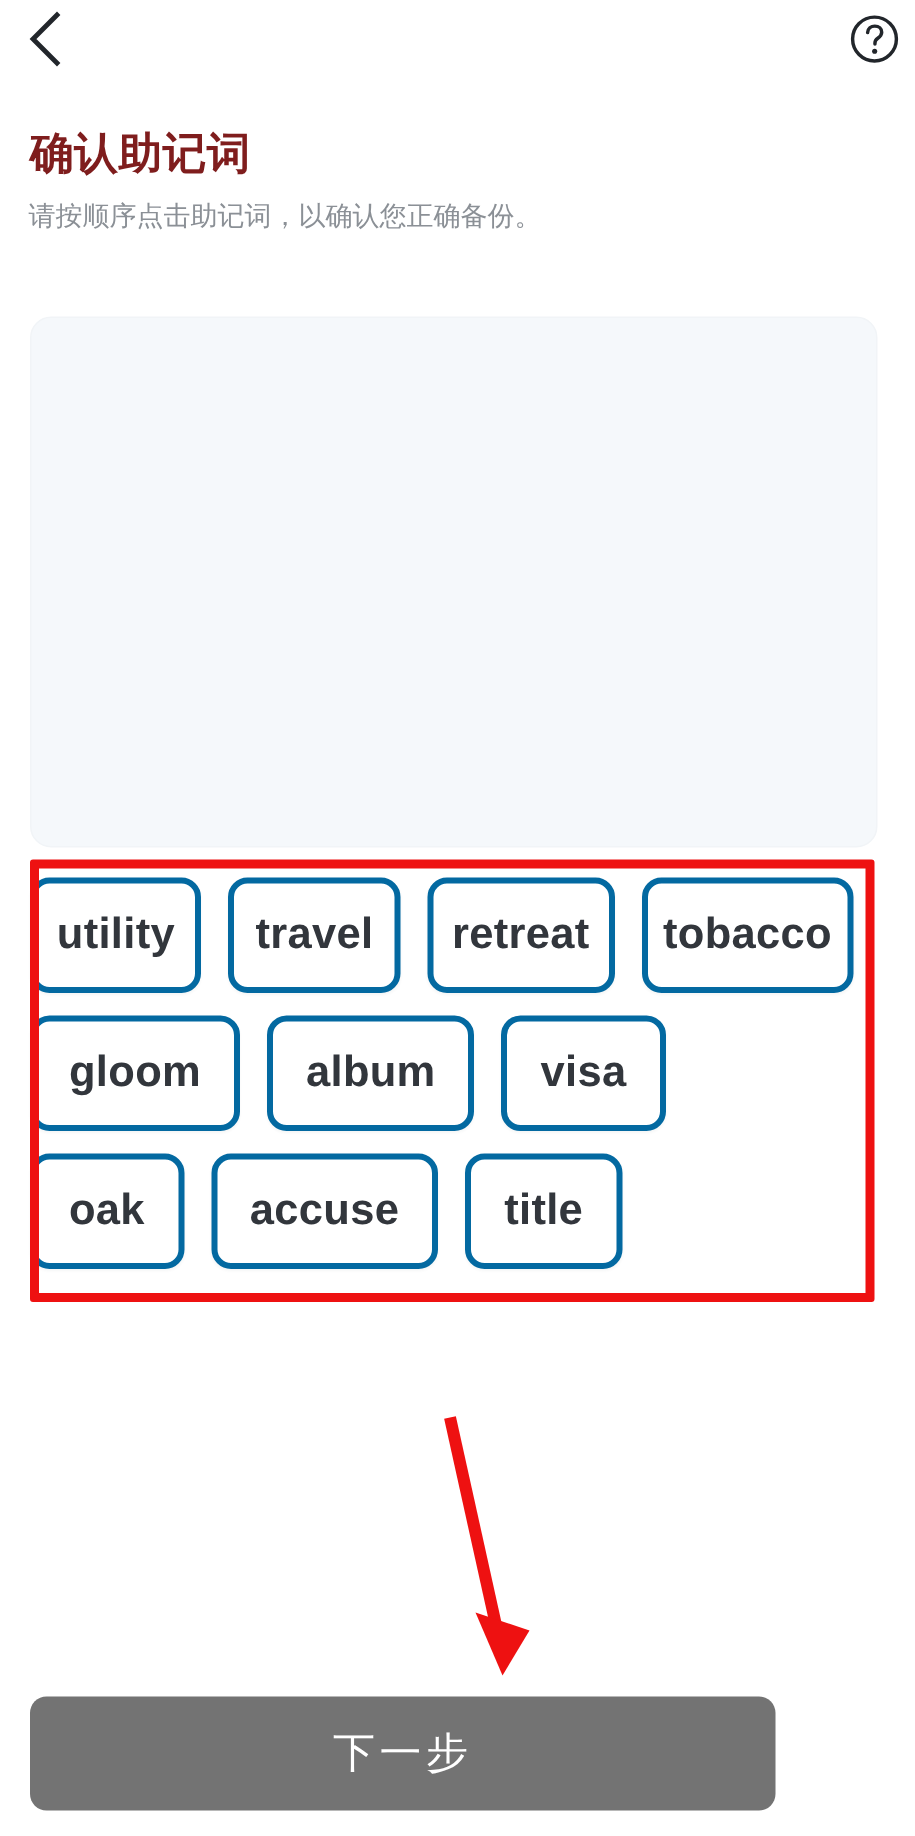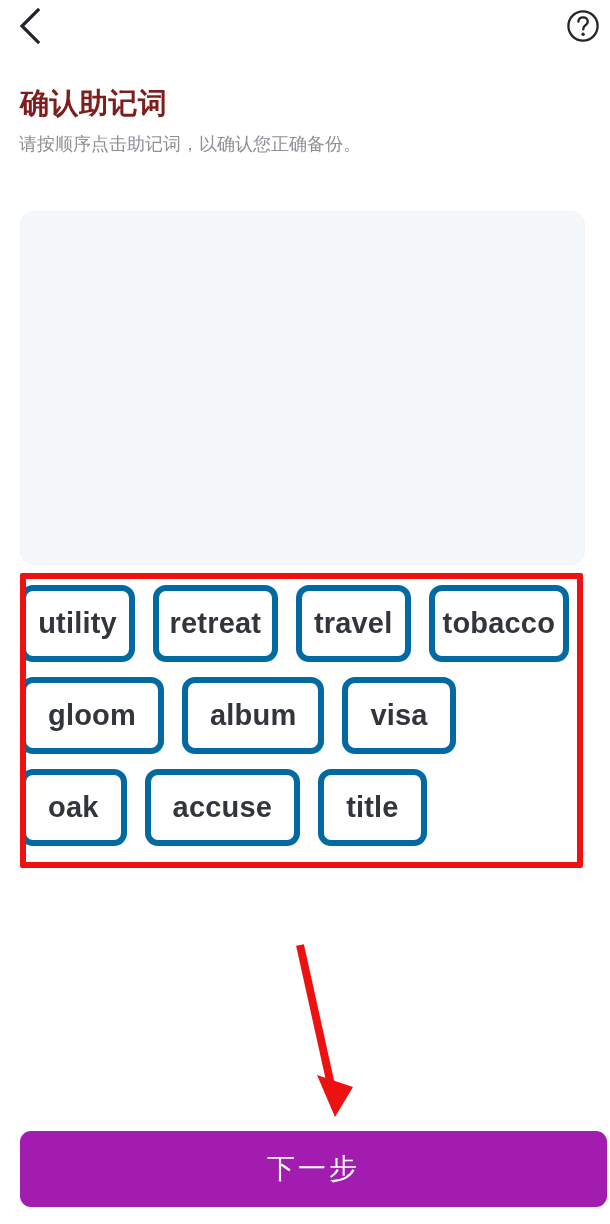--- a/index.html
+++ b/index.html
@@ -78,21 +78,21 @@
   .pool-row {
     display: flex;
     flex-direction: row;
     align-items: flex-start;
     margin-bottom: 15px;
   }
   .chip {
     height: 77px;
     min-width: 40px;
     background: #ffffff;
-    border: 6px solid #0369a1;
+    border: 4px solid #0369a1;
     border-radius: 13px;
     box-shadow: 0 1px 2px rgba(30,35,45,0.045);
     display: flex;
     align-items: center;
     justify-content: center;
     padding: 0 22px;
     margin-right: 18px;
     box-sizing: border-box;
     font-size: 29px;
     font-weight: bold;
@@ -119,22 +119,22 @@
     position: absolute;
     left: 275px; top: 935px;
     width: 90px; height: 195px;
     pointer-events: none;
   }
 
   
   .next-btn {
     position: absolute;
     left: 20px; top: 1131px;
-    width: 587px; height: 76px;
-    background: #a21caf;
+    width: 497px; height: 76px;
+    background: #737373;
     border: none;
     border-radius: 11px;
     color: #ffffff;
     font-size: 28px;
     font-family: "Liberation Sans", "DejaVu Sans", sans-serif;
     letter-spacing: 3px;
     display: flex;
     align-items: center;
     justify-content: center;
     cursor: default;
@@ -163,22 +163,22 @@
 </div>
 
 <div class="title">确认助记词</div>
 <div class="subtitle">请按顺序点击助记词，以确认您正确备份。</div>
 
 <div class="dropzone"></div>
 
 <div class="pool">
   <div class="pool-row">
     <div class="chip">utility</div>
+    <div class="chip">travel</div>
     <div class="chip">retreat</div>
-    <div class="chip">travel</div>
     <div class="chip">tobacco</div>
   </div>
   <div class="pool-row">
     <div class="chip">gloom</div>
     <div class="chip">album</div>
     <div class="chip">visa</div>
   </div>
   <div class="pool-row">
     <div class="chip">oak</div>
     <div class="chip">accuse</div>

